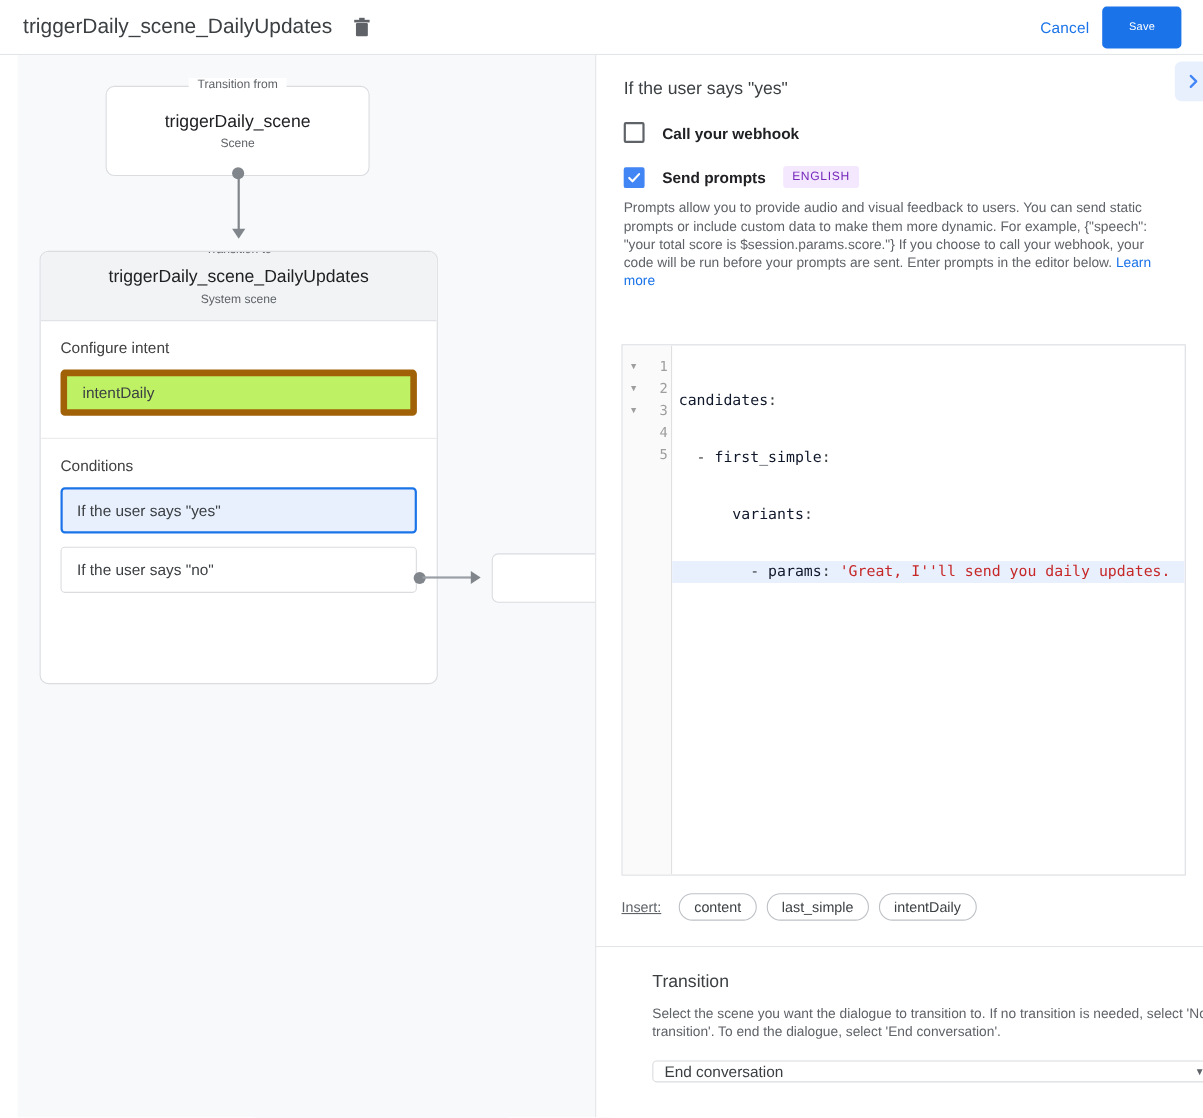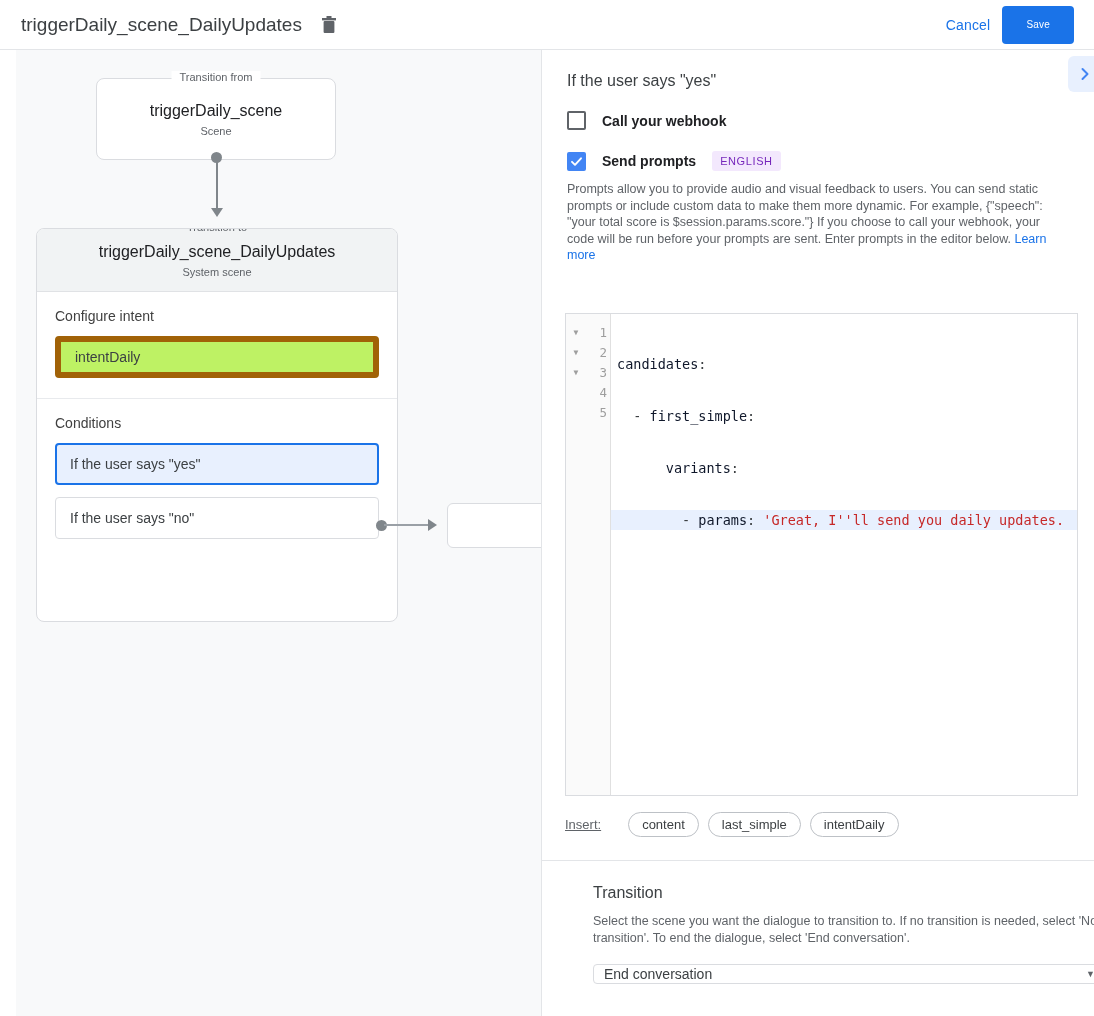--- a/index.html
+++ b/index.html
@@ -174,21 +174,21 @@
     flex:1; padding-top:8px; font-family:"DejaVu Sans Mono", monospace;
     font-size:13.5px; white-space:pre; overflow:hidden; position:relative;
   }
   .cline{ height:20px; line-height:20px; padding-left:6px; }
   .cline.hl{ background:#e8f0fe; }
   .k{ color:#0f172a; } .p{ color:#3c4043; } .s{ color:#c62828; }
 
   #insert-row{
     position:absolute; left:565px; top:812px; display:flex; align-items:center; gap:9px;
   }
-  #insert-label{ font-size:13px; color:#5f6368; margin-right:18px;text-decoration:underline; }
+  #insert-label{ font-size:13px; color:#5f6368; margin-right:7px;text-decoration:underline; }
   .chip{
     border:1px solid #bdc1c6; border-radius:16px; height:25px; padding:0 13px;
     display:flex; align-items:center; font-size:13px; color:#3c4043;
     background:#fff; cursor:pointer;
   }
 
   #divider{
     position:absolute; left:541px; top:860px; width:553px; height:1px; background:#e3e5e8;
   }
   #transition{ position:absolute; left:593px; top:884px; width:513px; }

